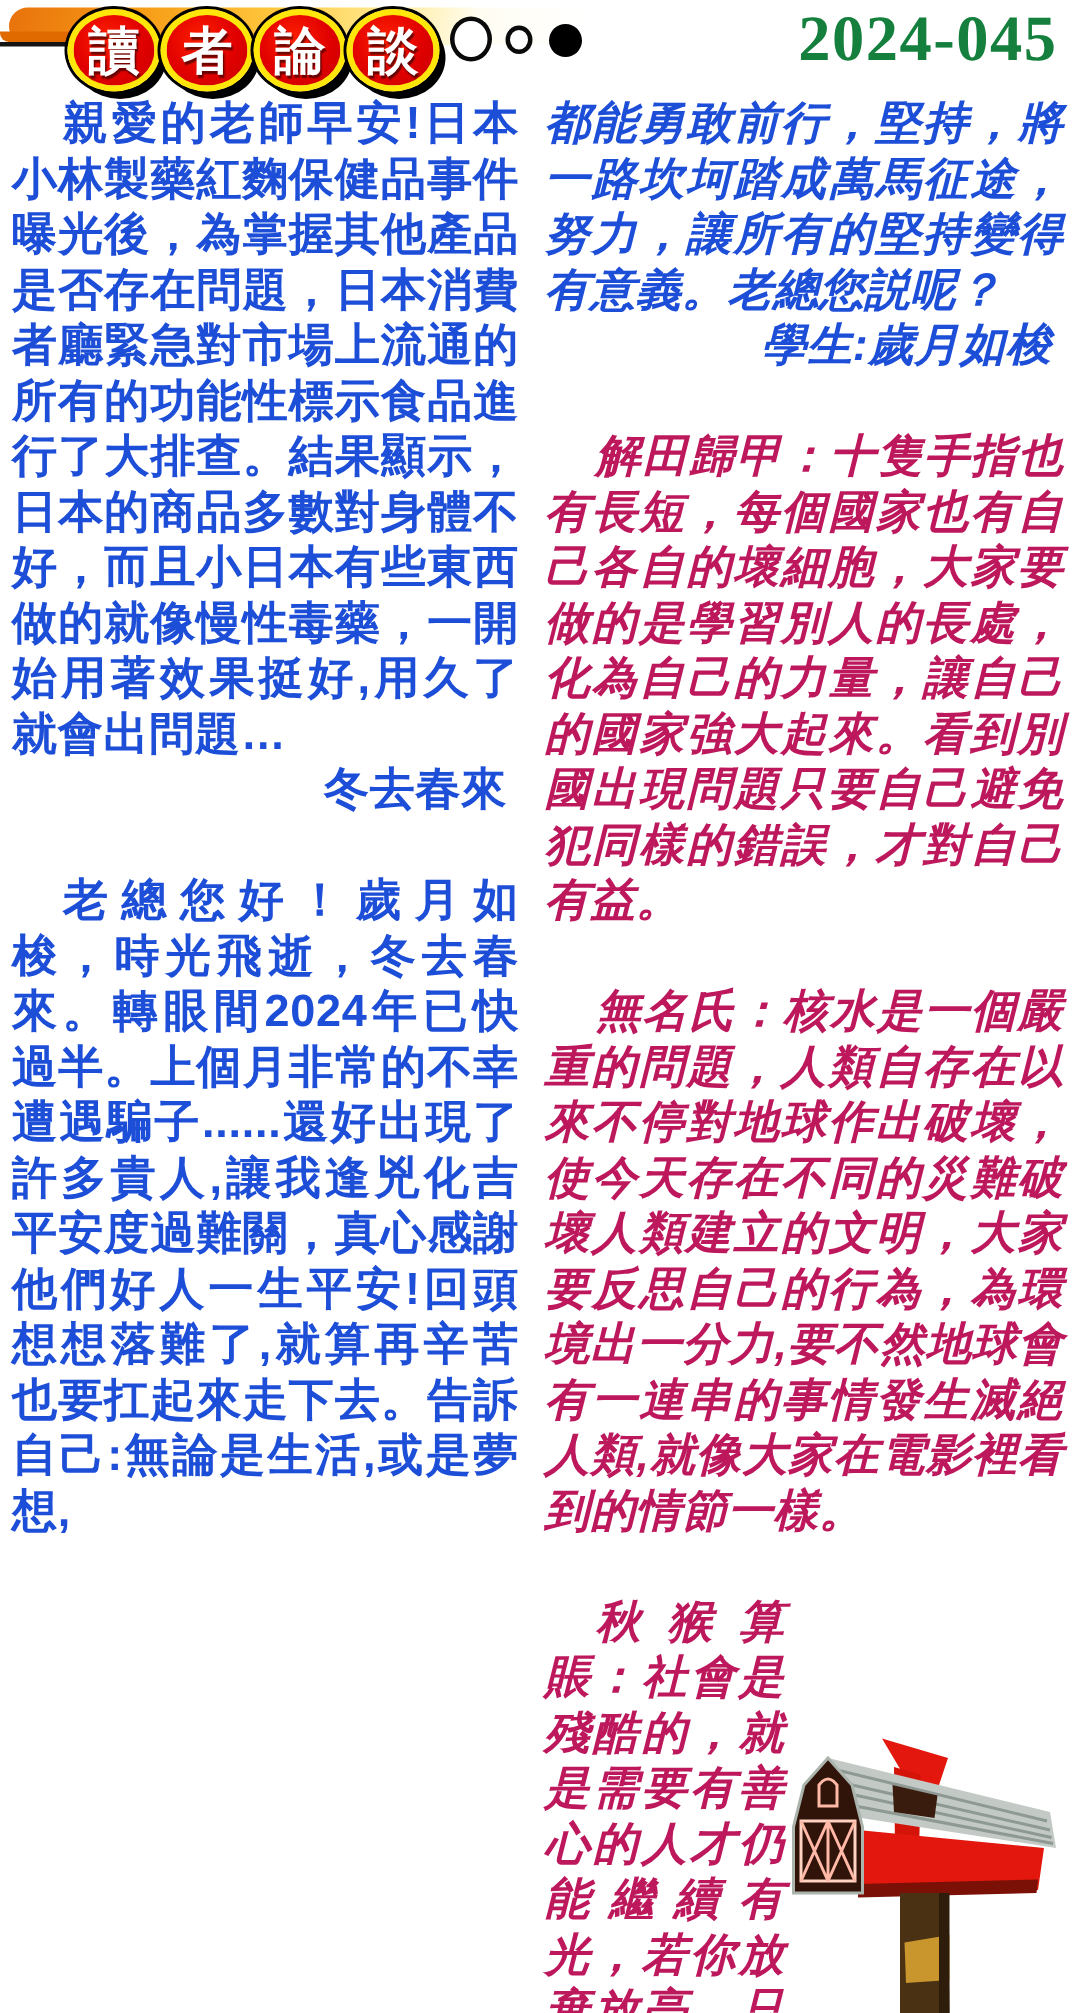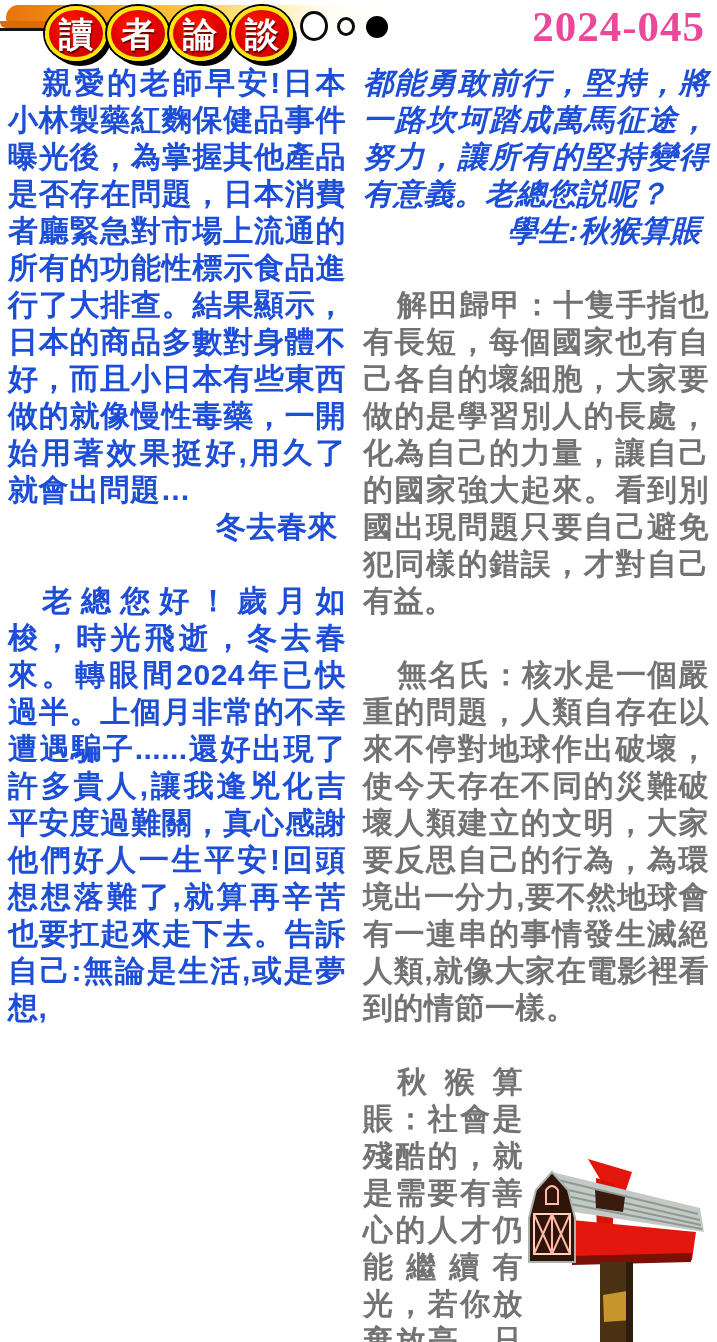--- a/index.html
+++ b/index.html
@@ -28,34 +28,34 @@
     color:#fff;font-weight:bold;font-size:34px;line-height:1;
     text-shadow:1px 2px 1px rgba(0,0,0,.55);
   }
   .dot{position:absolute;border-radius:50%;box-sizing:border-box;}
   .dot-1{left:300px;top:11px;width:28px;height:30px;border:3px solid #0a0a0a;background:#fff;}
   .dot-2{left:337px;top:17px;width:18px;height:19px;border:3px solid #0a0a0a;background:#fff;}
   .dot-3{left:366px;top:16px;width:22px;height:22px;background:#000;}
   .issue{
     position:absolute;right:12px;top:2px;
     font-family:"Liberation Serif","DejaVu Serif",serif;font-weight:bold;
-    font-size:43px;letter-spacing:1px;color:#ec4899;margin-left:40px;
+    font-size:43px;letter-spacing:1px;color:#15803d;margin-left:40px;
   }
 
   
   .col{
     position:absolute;top:64px;
     font-size:30px;line-height:37px;font-weight:bold;
     text-align:justify;letter-spacing:.5px;
   }
   .col-left{left:8px;width:338px;}
   .col-right{left:363px;width:346px;}
   .para{margin:0 0 37px 0;text-indent:34px;}
   .para.red{color:#1d4ed8;}
-  .para.black{color:#737373;}
+  .para.black{color:#be185d;font-style:italic;}
   .para.no-indent{text-indent:0;font-style:italic;}
   .para.last{margin-bottom:0;}
   .signature{text-align:right;padding-right:8px;text-indent:0;}
   .mail-spacer{float:right;width:180px;height:210px;margin:148px 0 0 6px;}
 
   
   .mailbox{position:absolute;left:500px;top:1150px;width:217px;height:192px;pointer-events:none;}
 </style>
 </head>
 <body>
@@ -78,21 +78,21 @@
         <div class="dot dot-3"></div>
       </div>
     <div class="issue">2024-045</div>
   </div>
 
   <div class="col col-left" id="col-left">
       <div class="para red">親愛的老師早安!日本小林製藥紅麴保健品事件曝光後，為掌握其他產品是否存在問題，日本消費者廳緊急對市場上流通的所有的功能性標示食品進行了大排查。結果顯示，日本的商品多數對身體不好，而且小日本有些東西做的就像慢性毒藥，一開始用著效果挺好,用久了就會出問題…<div class="signature">冬去春來</div></div>
       <div class="para red last">老總您好！歲月如梭，時光飛逝，冬去春來。轉眼間2024年已快過半。上個月非常的不幸遭遇騙子......還好出現了許多貴人,讓我逢兇化吉平安度過難關，真心感謝他們好人一生平安!回頭想想落難了,就算再辛苦也要扛起來走下去。告訴自己:無論是生活,或是夢想,</div>
     </div>
   <div class="col col-right" id="col-right">
-      <div class="para red no-indent">都能勇敢前行，堅持，將一路坎坷踏成萬馬征途，努力，讓所有的堅持變得有意義。老總您説呢？<div class="signature">學生:秋猴算賬</div></div>
+      <div class="para red no-indent">都能勇敢前行，堅持，將一路坎坷踏成萬馬征途，努力，讓所有的堅持變得有意義。老總您説呢？<div class="signature">學生:歲月如梭</div></div>
       <div class="para black">解田歸甲：十隻手指也有長短，每個國家也有自己各自的壞細胞，大家要做的是學習別人的長處，化為自己的力量，讓自己的國家強大起來。看到別國出現問題只要自己避免犯同樣的錯誤，才對自己有益。</div>
       <div class="para black">無名氏：核水是一個嚴重的問題，人類自存在以來不停對地球作出破壞，使今天存在不同的災難破壞人類建立的文明，大家要反思自己的行為，為環境出一分力,要不然地球會有一連串的事情發生滅絕人類,就像大家在電影裡看到的情節一樣。</div>
       <div class="para black last"><div class="mail-spacer"></div>秋猴算賬：社會是殘酷的，就是需要有善心的人才仍能繼續有光，若你放棄放亮，只會令黑暗加快蔓延至每一個角落，讓有需要被幫助的人感到絕望。</div>
     </div>
 
   <svg class="mailbox" viewBox="0 0 217 192" xmlns="http://www.w3.org/2000/svg">
 
     <polygon points="88,9 132,22 125,43 104,36" fill="#e3170d"></polygon>
     <polygon points="96,28 114,33 112,110 97,108" fill="#d41409"></polygon>
 

